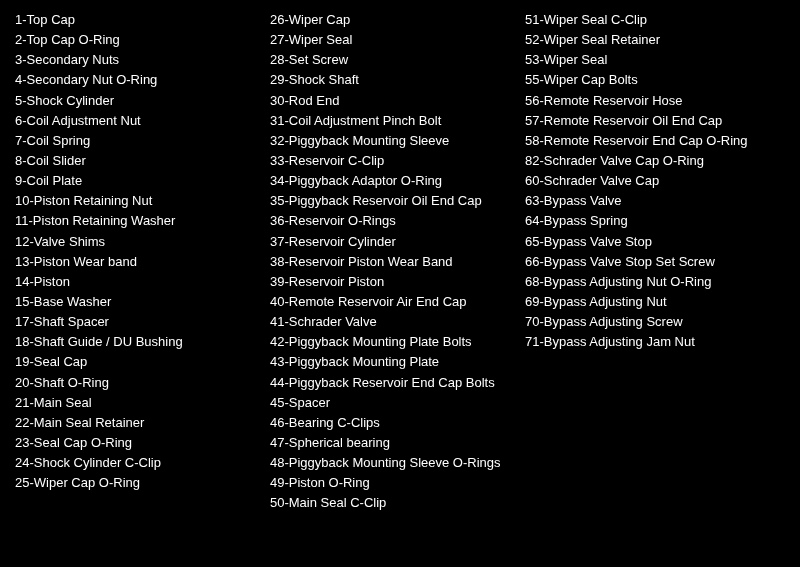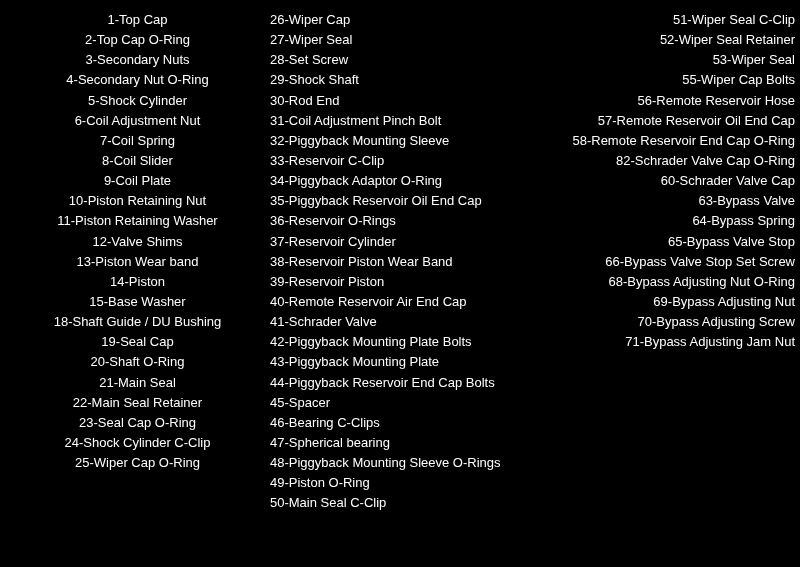--- a/index.html
+++ b/index.html
@@ -20,31 +20,29 @@
       display: flex;
       gap: 0;
     }
     .column {
       vertical-align: top;
     }
     .col1 {
       width: 255px;
       padding-right: 10px;
       flex-shrink: 0;
-      text-align: center;
     }
     .col2 {
       width: 255px;
       padding-right: 10px;
       flex-shrink: 0;
     }
     .col3 {
       width: 270px;
       flex-shrink: 0;
-      text-align: right;
     }
     .item {
       line-height: 1.55;
       white-space: normal;
       word-wrap: break-word;
     }
   </style>
 </head>
 <body>
 
@@ -58,20 +56,21 @@
       <div class="item">6-Coil Adjustment Nut</div>
       <div class="item">7-Coil Spring</div>
       <div class="item">8-Coil Slider</div>
       <div class="item">9-Coil Plate</div>
       <div class="item">10-Piston Retaining Nut</div>
       <div class="item">11-Piston Retaining Washer</div>
       <div class="item">12-Valve Shims</div>
       <div class="item">13-Piston Wear band</div>
       <div class="item">14-Piston</div>
       <div class="item">15-Base Washer</div>
+      <div class="item">17-Shaft Spacer</div>
       <div class="item">18-Shaft Guide / DU Bushing</div>
       <div class="item">19-Seal Cap</div>
       <div class="item">20-Shaft O-Ring</div>
       <div class="item">21-Main Seal</div>
       <div class="item">22-Main Seal Retainer</div>
       <div class="item">23-Seal Cap O-Ring</div>
       <div class="item">24-Shock Cylinder C-Clip</div>
       <div class="item">25-Wiper Cap O-Ring</div>
     </div>
   <div class="col2 column">

